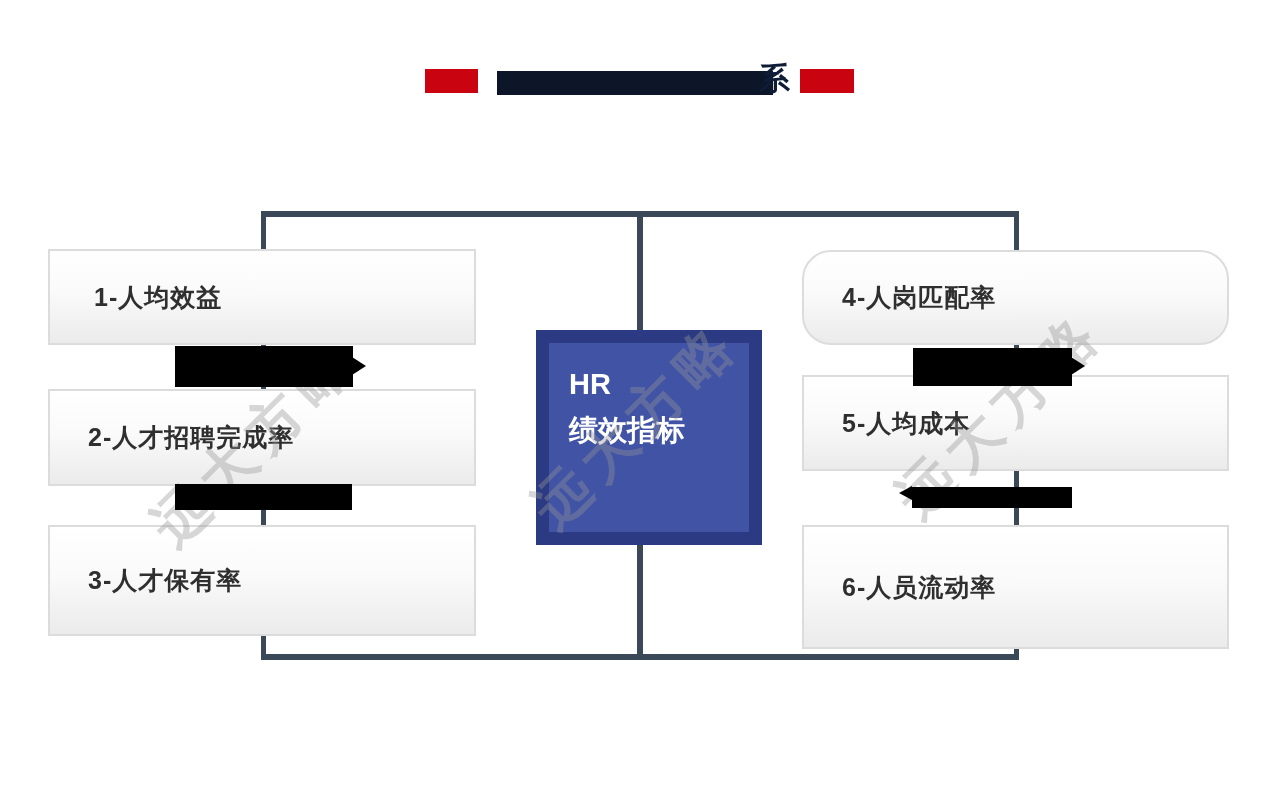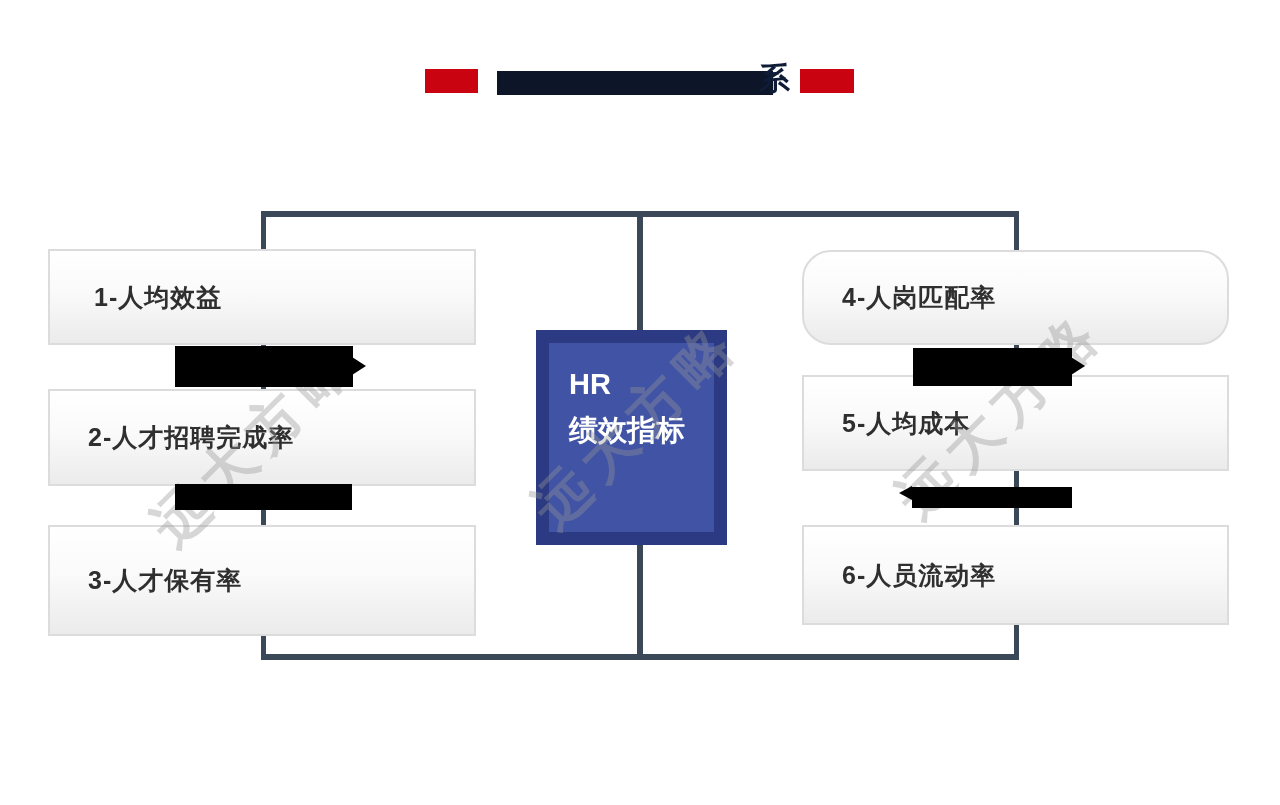--- a/index.html
+++ b/index.html
@@ -29,23 +29,23 @@
     border:2px solid #dcdcdc;
     display:flex;align-items:center;padding-left:38px;
     z-index:2;
   }
   .kpi-box .label{font-size:25px;font-weight:bold;color:#2f2f2f;letter-spacing:1px;}
   .box-1{left:48px;top:249px;width:428px;height:96px;padding-left:44px;}
   .box-2{left:48px;top:389px;width:428px;height:97px;text-align:right;}
   .box-3{left:48px;top:525px;width:428px;height:111px;}
   .box-4{left:802px;top:250px;width:427px;height:95px;border-radius:29px;}
   .box-5{left:802px;top:375px;width:427px;height:96px;}
-  .box-6{left:802px;top:525px;width:427px;height:100px;}
+  .box-6{left:802px;top:525px;width:427px;height:124px;}
   
-  .center-box{position:absolute;left:536px;top:330px;width:191px;height:215px;background:#2b3a82;z-index:3;}
+  .center-box{position:absolute;left:536px;top:330px;width:226px;height:215px;background:#2b3a82;z-index:3;}
   .center-box .inner{
     position:absolute;left:13px;top:13px;right:13px;bottom:13px;background:#4053a5;
     box-sizing:border-box;padding:18px 0 0 20px;
   }
   .center-box .line-text{display:block;color:#ffffff;font-weight:bold;font-size:29px;line-height:1.6;}
   
   .redaction{position:absolute;background:#000000;z-index:5;}
   .bar-1{left:175px;top:346px;width:178px;height:41px;}
   .bar-2{left:175px;top:484px;width:177px;height:26px;}
   .bar-3{left:913px;top:348px;width:159px;height:38px;}

